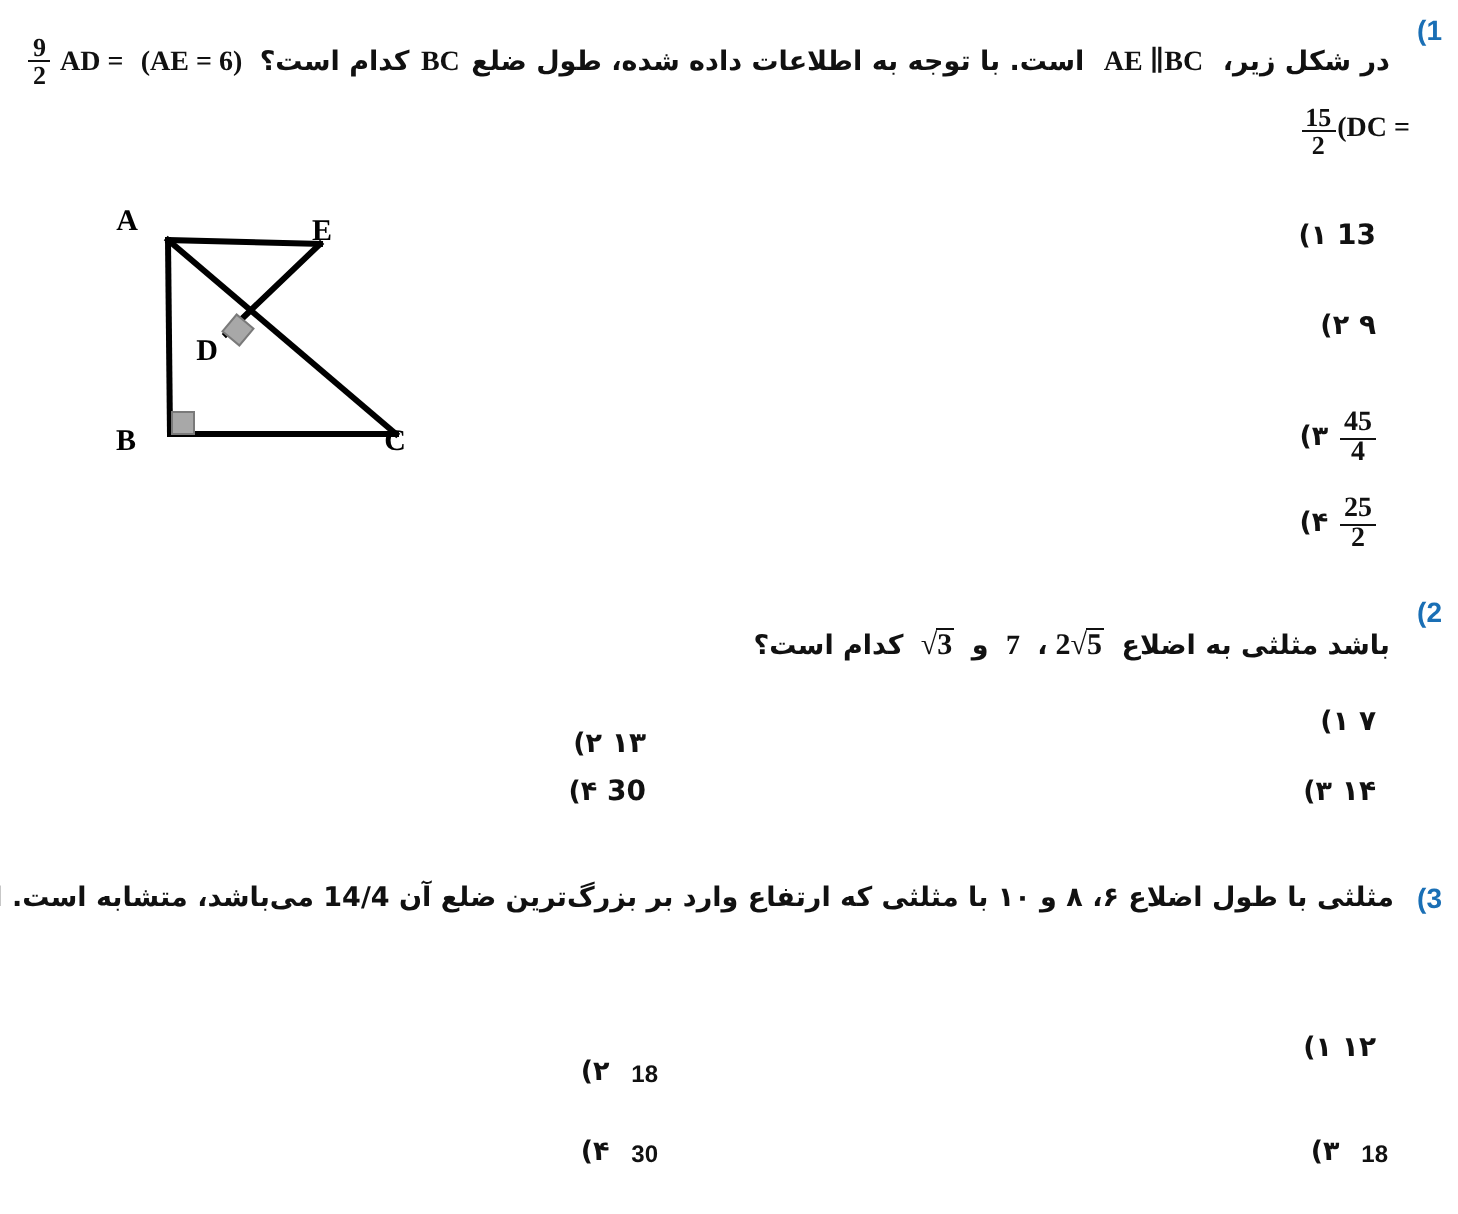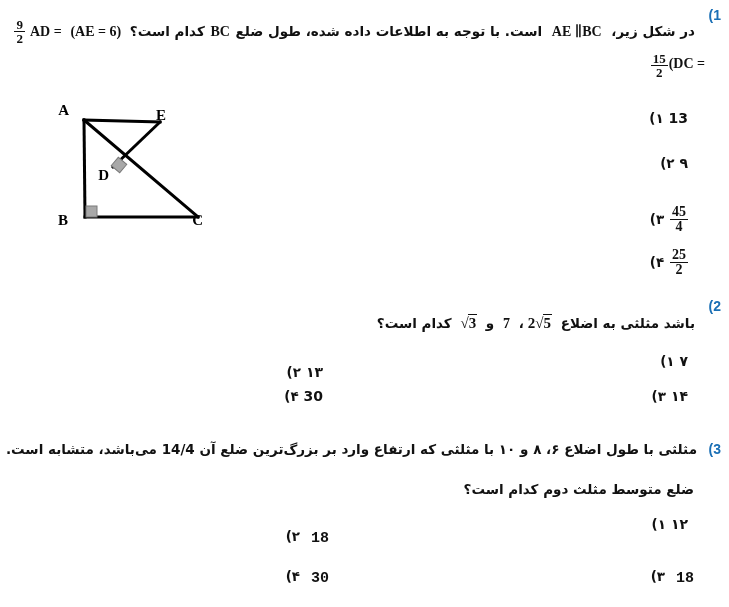--- a/index.html
+++ b/index.html
@@ -60,22 +60,22 @@
   }
   .opt .lbl {
     font-family: "DejaVu Sans", sans-serif;
     font-size: 13.5px;
     font-weight: 700;
   }
   .opt .val {
     margin-inline-start: 6px;
   }
   .opt .val.latin {
-    font-family: Liberation Mono, monospace;
-    font-size: 15px;
+    font-family: Liberation Sans, sans-serif;
+    font-size: 12px;
     direction: ltr;
     display: inline-block;
     vertical-align: -1px;
   }
   
   .frac {
     display: inline-block;
     vertical-align: -0.55em;
     text-align: center;
     font-family: "Liberation Serif", "DejaVu Serif", serif;
@@ -213,21 +213,20 @@
   </div>
   <div class="opt" style="right:400px; top:388px;">
     <span class="val">30</span>
     <span class="lbl">۴)</span>
   </div>
 
   <div class="abs qnum" style="right:8px; top:442px;">3)</div>
 
   <div class="abs fa" style="right:32px; top:443px;">مثلثی با طول اضلاع ۶، ۸ و ۱۰ با مثلثی که ارتفاع وارد بر بزرگ‌ترین ضلع آن 14/4 می‌باشد، متشابه است. اندازۀ</div>
 
-  <div class="abs fa" style="right:35px; top:483px;">ضلع متوسط مثلث دوم کدام است؟</div>
 
   <div class="opt" style="right:35px; top:516px;">
     <span class="val">۱۲</span>
     <span class="lbl">۱)</span>
   </div>
   <div class="opt" style="right:400px; top:528px;">
     <span class="val latin">18</span>
     <span class="lbl">۲)</span>
   </div>
   <div class="opt" style="right:35px; top:568px;">

